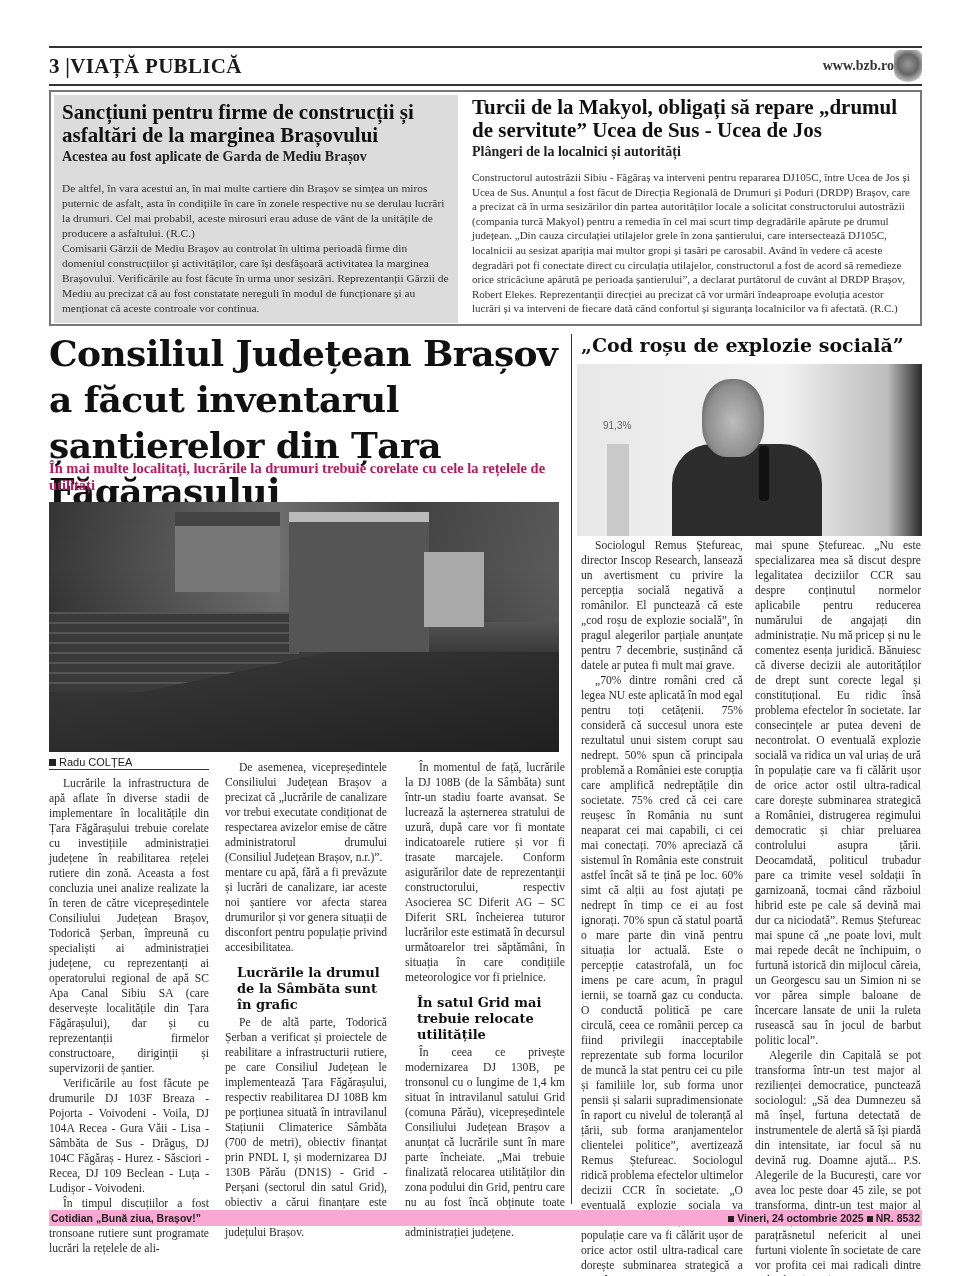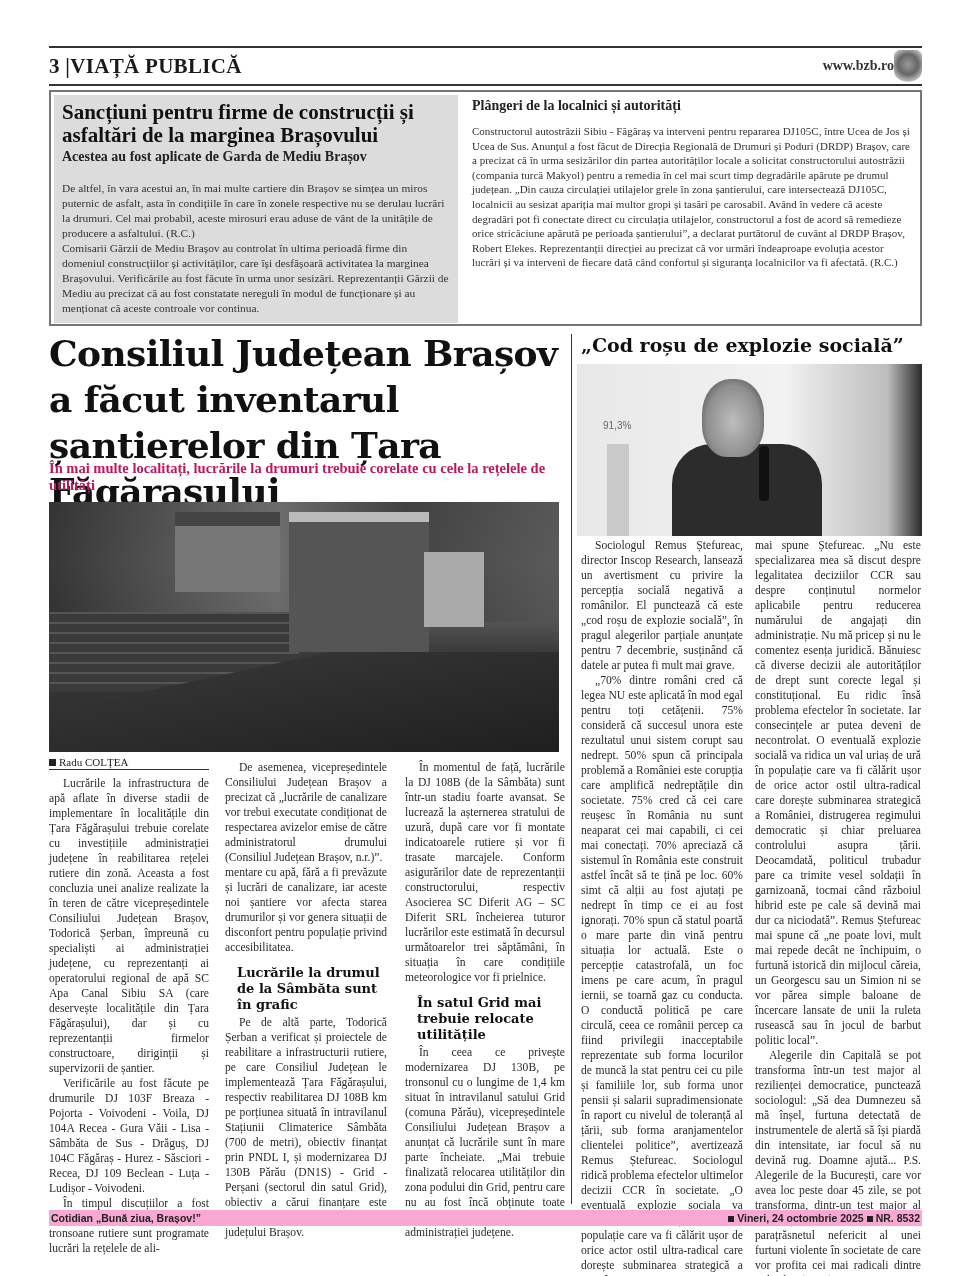--- a/index.html
+++ b/index.html
@@ -26,21 +26,21 @@
   .main-headline { position: absolute; left: 0; top: 284px; width: 520px; font-family: "DejaVu Serif", serif; font-weight: bold; font-size: 36px; line-height: 46px; letter-spacing: -0.6px; color: #111; }
   .main-deck { position: absolute; left: 0; top: 414px; width: 520px; font-family: "Liberation Serif", serif; font-weight: bold; font-size: 14.5px; line-height: 17px; color: #be185d; }
   .main-photo { position: absolute; left: 0; top: 456px; width: 510px; height: 250px; overflow: hidden; background: linear-gradient(180deg, #6b6b6b 0%, #8a8a8a 25%, #5a5a5a 45%, #3a3a3a 60%, #2a2a2a 100%); }
   .ph-trees { position:absolute; left:0; top:0; width:100%; height:120px; background: linear-gradient(90deg,#2e2e2e 0%,#4a4a4a 20%,#6c6c6c 45%,#3c3c3c 70%,#555 100%); opacity:.9; }
   .ph-house { position:absolute; left:126px; top:10px; width:105px; height:80px; background:#777; border-top: 14px solid #444; }
   .ph-wall { position:absolute; left:0; top:110px; width:250px; height:80px; background: repeating-linear-gradient(0deg,#3a3a3a 0 8px,#555 8px 10px); }
   .ph-road { position:absolute; left:0; top:150px; width:100%; height:100px; background: linear-gradient(170deg,#3a3a3a,#1f1f1f); clip-path: polygon(0 60%, 55% 0, 100% 0, 100% 100%, 0 100%); }
   .ph-paver { position:absolute; left:240px; top:10px; width:140px; height:140px; background:#555; border-top: 10px solid #bbb; }
   .ph-truck { position:absolute; left:375px; top:50px; width:60px; height:75px; background:#aaa; }
 
-  .byline { position: absolute; left: 0; top: 710px; width: 160px; border-bottom: 1px solid #333; font-family: Liberation Serif, serif; font-size: 11px; padding-bottom: 1px; }
+  .byline { position: absolute; left: 0; top: 710px; width: 160px; border-bottom: 1px solid #333; font-family: Liberation Sans, sans-serif; font-size: 11px; padding-bottom: 1px; }
   .byline .sq { display:inline-block; width:7px; height:7px; background:#222; margin-right:3px; }
 
   .col { position: absolute; font-family: "Liberation Serif", serif; font-size: 11.6px; line-height: 15px; color: #2a2a2a; text-align: justify; hyphens: auto; }
   .col p { text-indent: 14px; }
   .col1 { left: 0; top: 730px; width: 160px; }
   .col2 { left: 176px; top: 714px; width: 162px; }
   .col3 { left: 356px; top: 714px; width: 160px; }
   .sub-head { font-family: "DejaVu Serif", serif; font-weight: bold; font-size: 13px; line-height: 16px; color: #111; margin: 10px 0 2px 12px; text-align: left; }
 
   
@@ -75,20 +75,21 @@
   <div class="top-row">
     <div class="box-left">
       <div class="box-title">Sancțiuni pentru firme de construcții și asfaltări de la marginea Brașovului</div>
       <div class="box-sub">Acestea au fost aplicate de Garda de Mediu Brașov</div>
       <div class="box-body">
         <div>De altfel, în vara acestui an, în mai multe cartiere din Brașov se simțea un miros puternic de asfalt, asta în condițiile în care în zonele respective nu se derulau lucrări la drumuri. Cel mai probabil, aceste mirosuri erau aduse de vânt de la unitățile de producere a asfaltului.  (R.C.)</div>
         <div>Comisarii Gărzii de Mediu Brașov au controlat în ultima perioadă firme din domeniul construcțiilor și activităților, care își desfășoară activitatea la marginea Brașovului. Verificările au fost făcute în urma unor sesizări. Reprezentanții Gărzii de Mediu au precizat că au fost constatate nereguli în modul de funcționare și au menționat că aceste controale vor continua.</div>
       </div>
     </div>
     <div class="box-right">
+      <div class="box-title">Turcii de la Makyol, obligați să repare „drumul de servitute” Ucea de Sus - Ucea de Jos</div>
       <div class="box-sub">Plângeri de la localnici și autorități</div>
       <div class="box-body">Constructorul autostrăzii Sibiu - Făgăraș va interveni pentru repararea DJ105C, între Ucea de Jos și Ucea de Sus. Anunțul a fost făcut de Direcția Regională de Drumuri și Poduri (DRDP) Brașov, care a precizat că în urma sesizărilor din partea autorităților locale a solicitat constructorului autostrăzii (compania turcă Makyol) pentru a remedia în cel mai scurt timp degradările apărute pe drumul județean. „Din cauza circulației utilajelor grele în zona șantierului, care intersectează DJ105C, localnicii au sesizat apariția mai multor gropi și tasări pe carosabil. Având în vedere că aceste degradări pot fi conectate direct cu circulația utilajelor, constructorul a fost de acord să remedieze orice stricăciune apărută pe perioada șantierului”, a declarat purtătorul de cuvânt al DRDP Brașov, Robert Elekes. Reprezentanții direcției au precizat că vor urmări îndeaproape evoluția acestor lucrări și va interveni de fiecare dată când confortul și siguranța localnicilor va fi afectată. (R.C.)</div>
     </div>
   </div>
 
   <h1 class="main-headline">Consiliul Județean Brașov a făcut inventarul șantierelor din Țara Făgărașului</h1>
   <div class="main-deck">În mai multe localitați, lucrările la drumuri trebuie corelate cu cele la rețelele de utilități</div>
 
   <div class="main-photo">
     <div class="ph-trees"></div>

